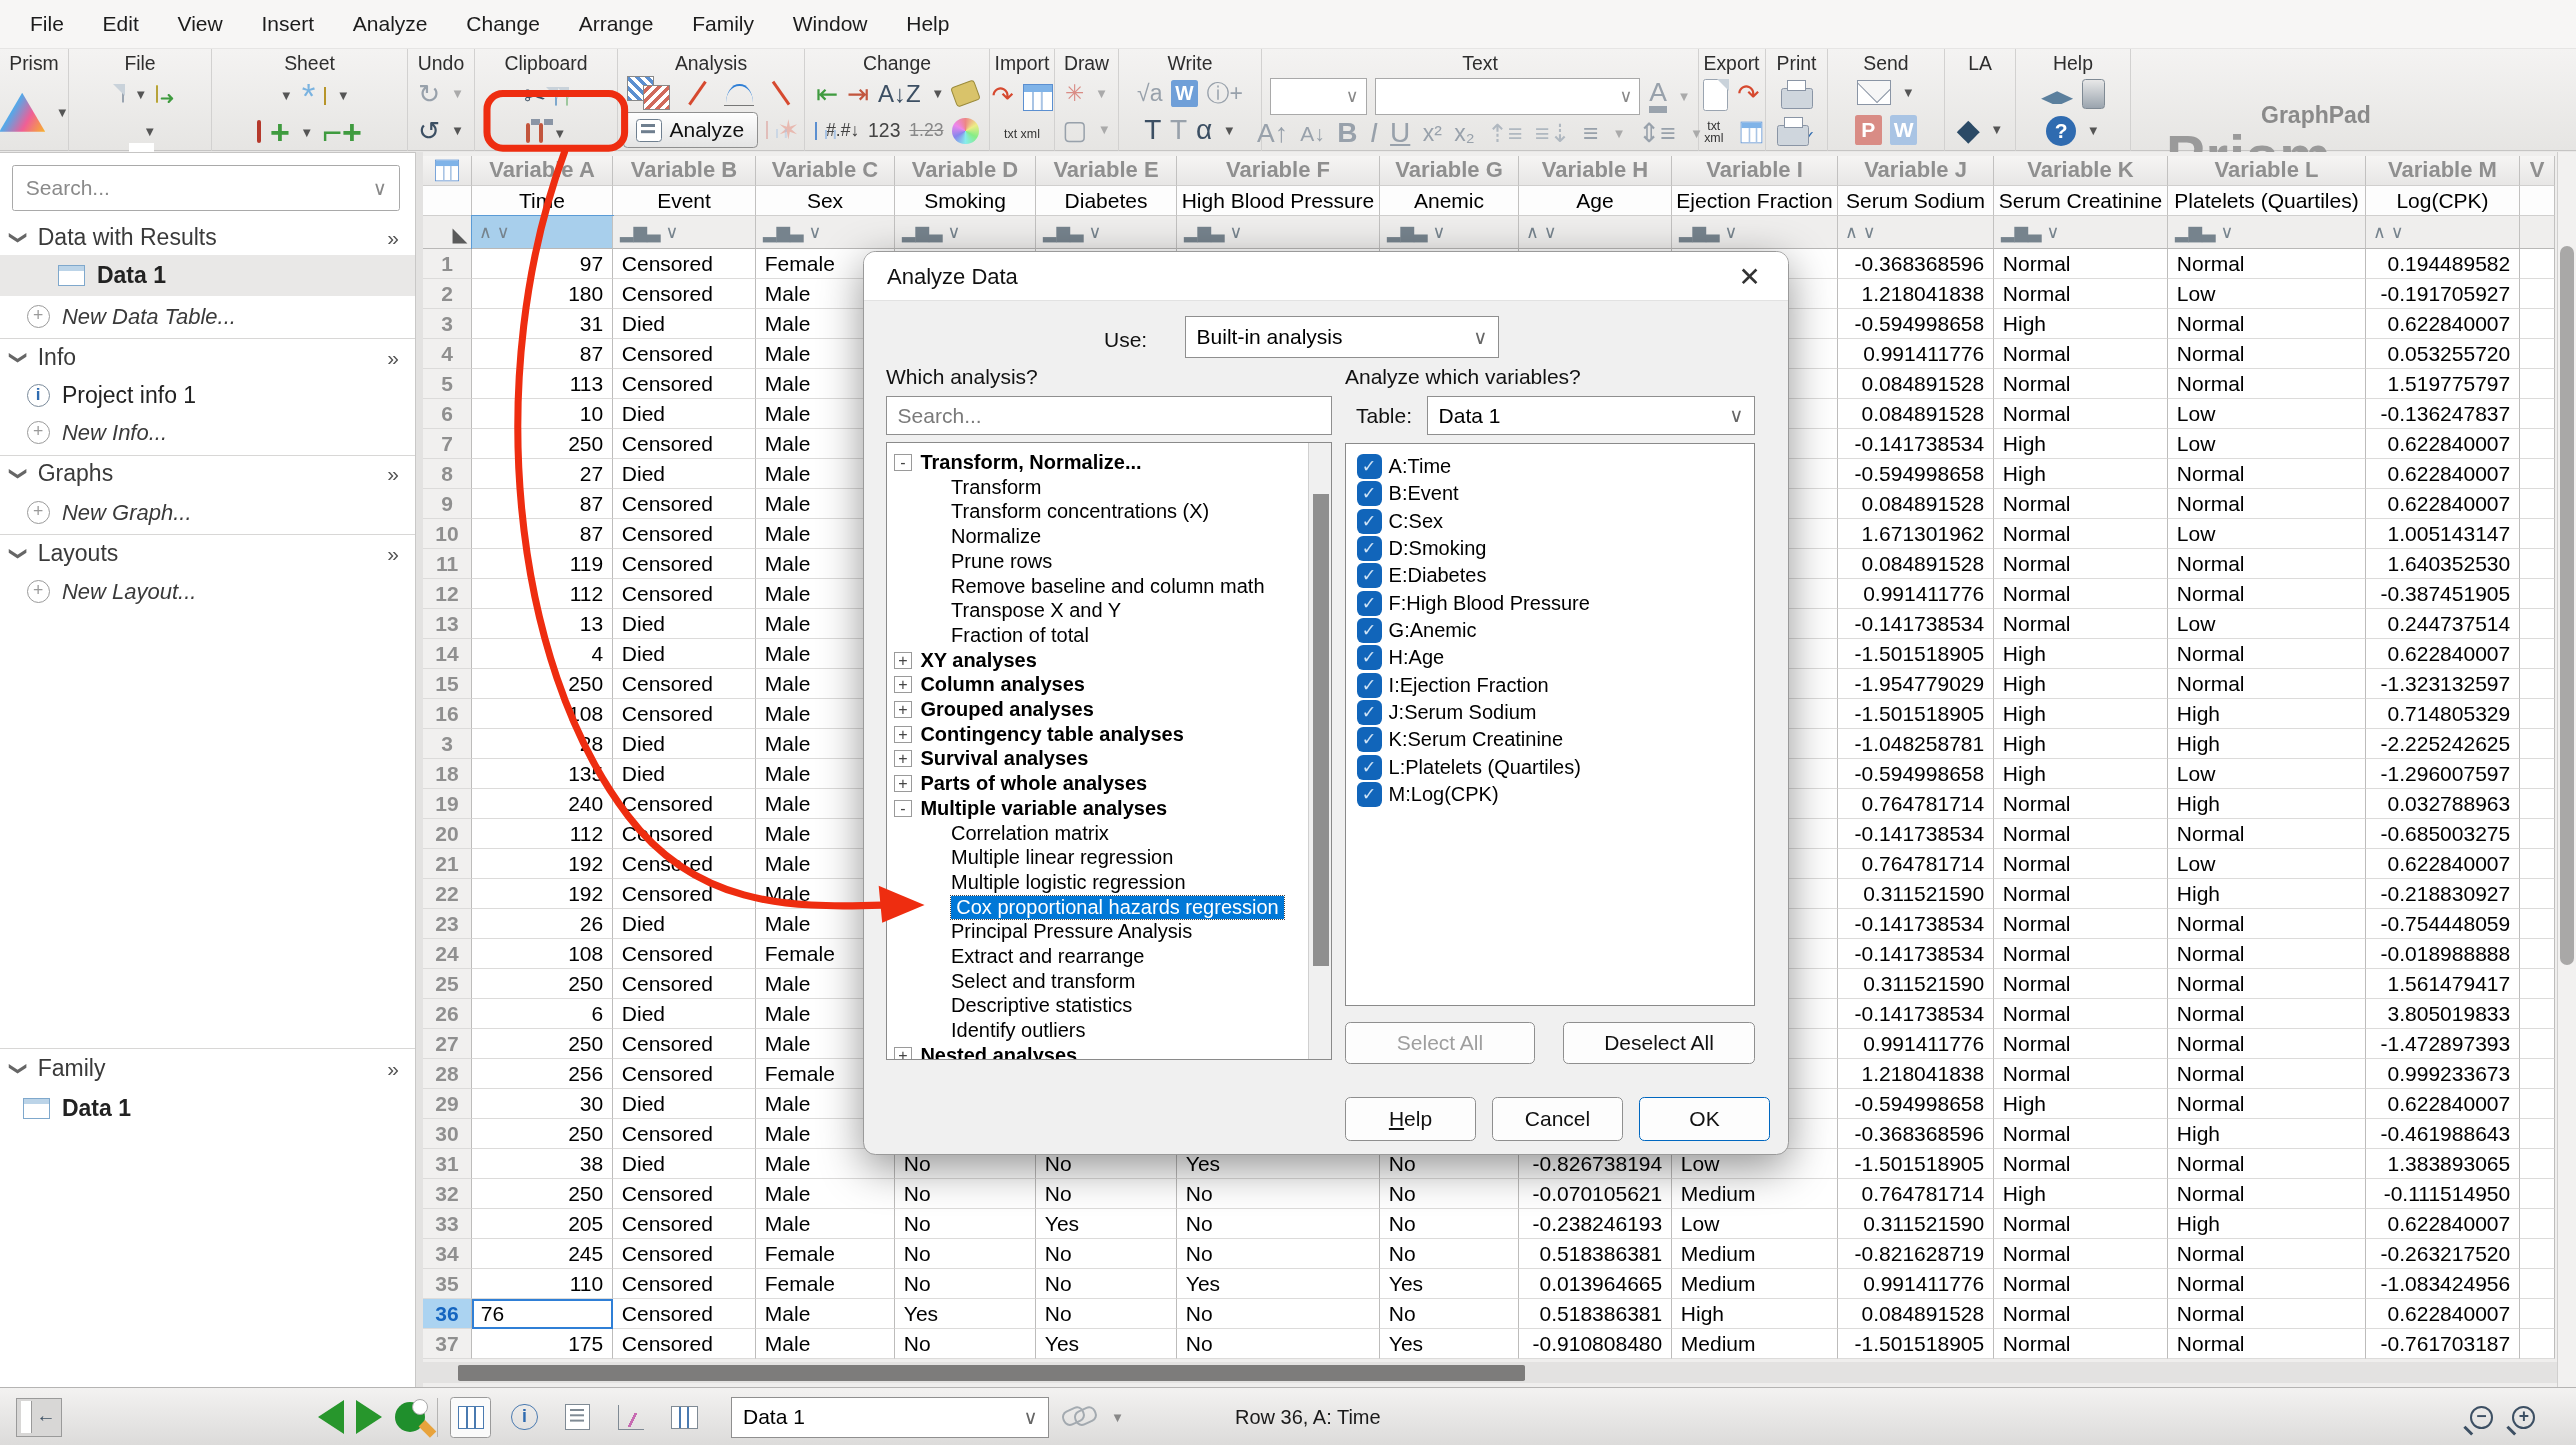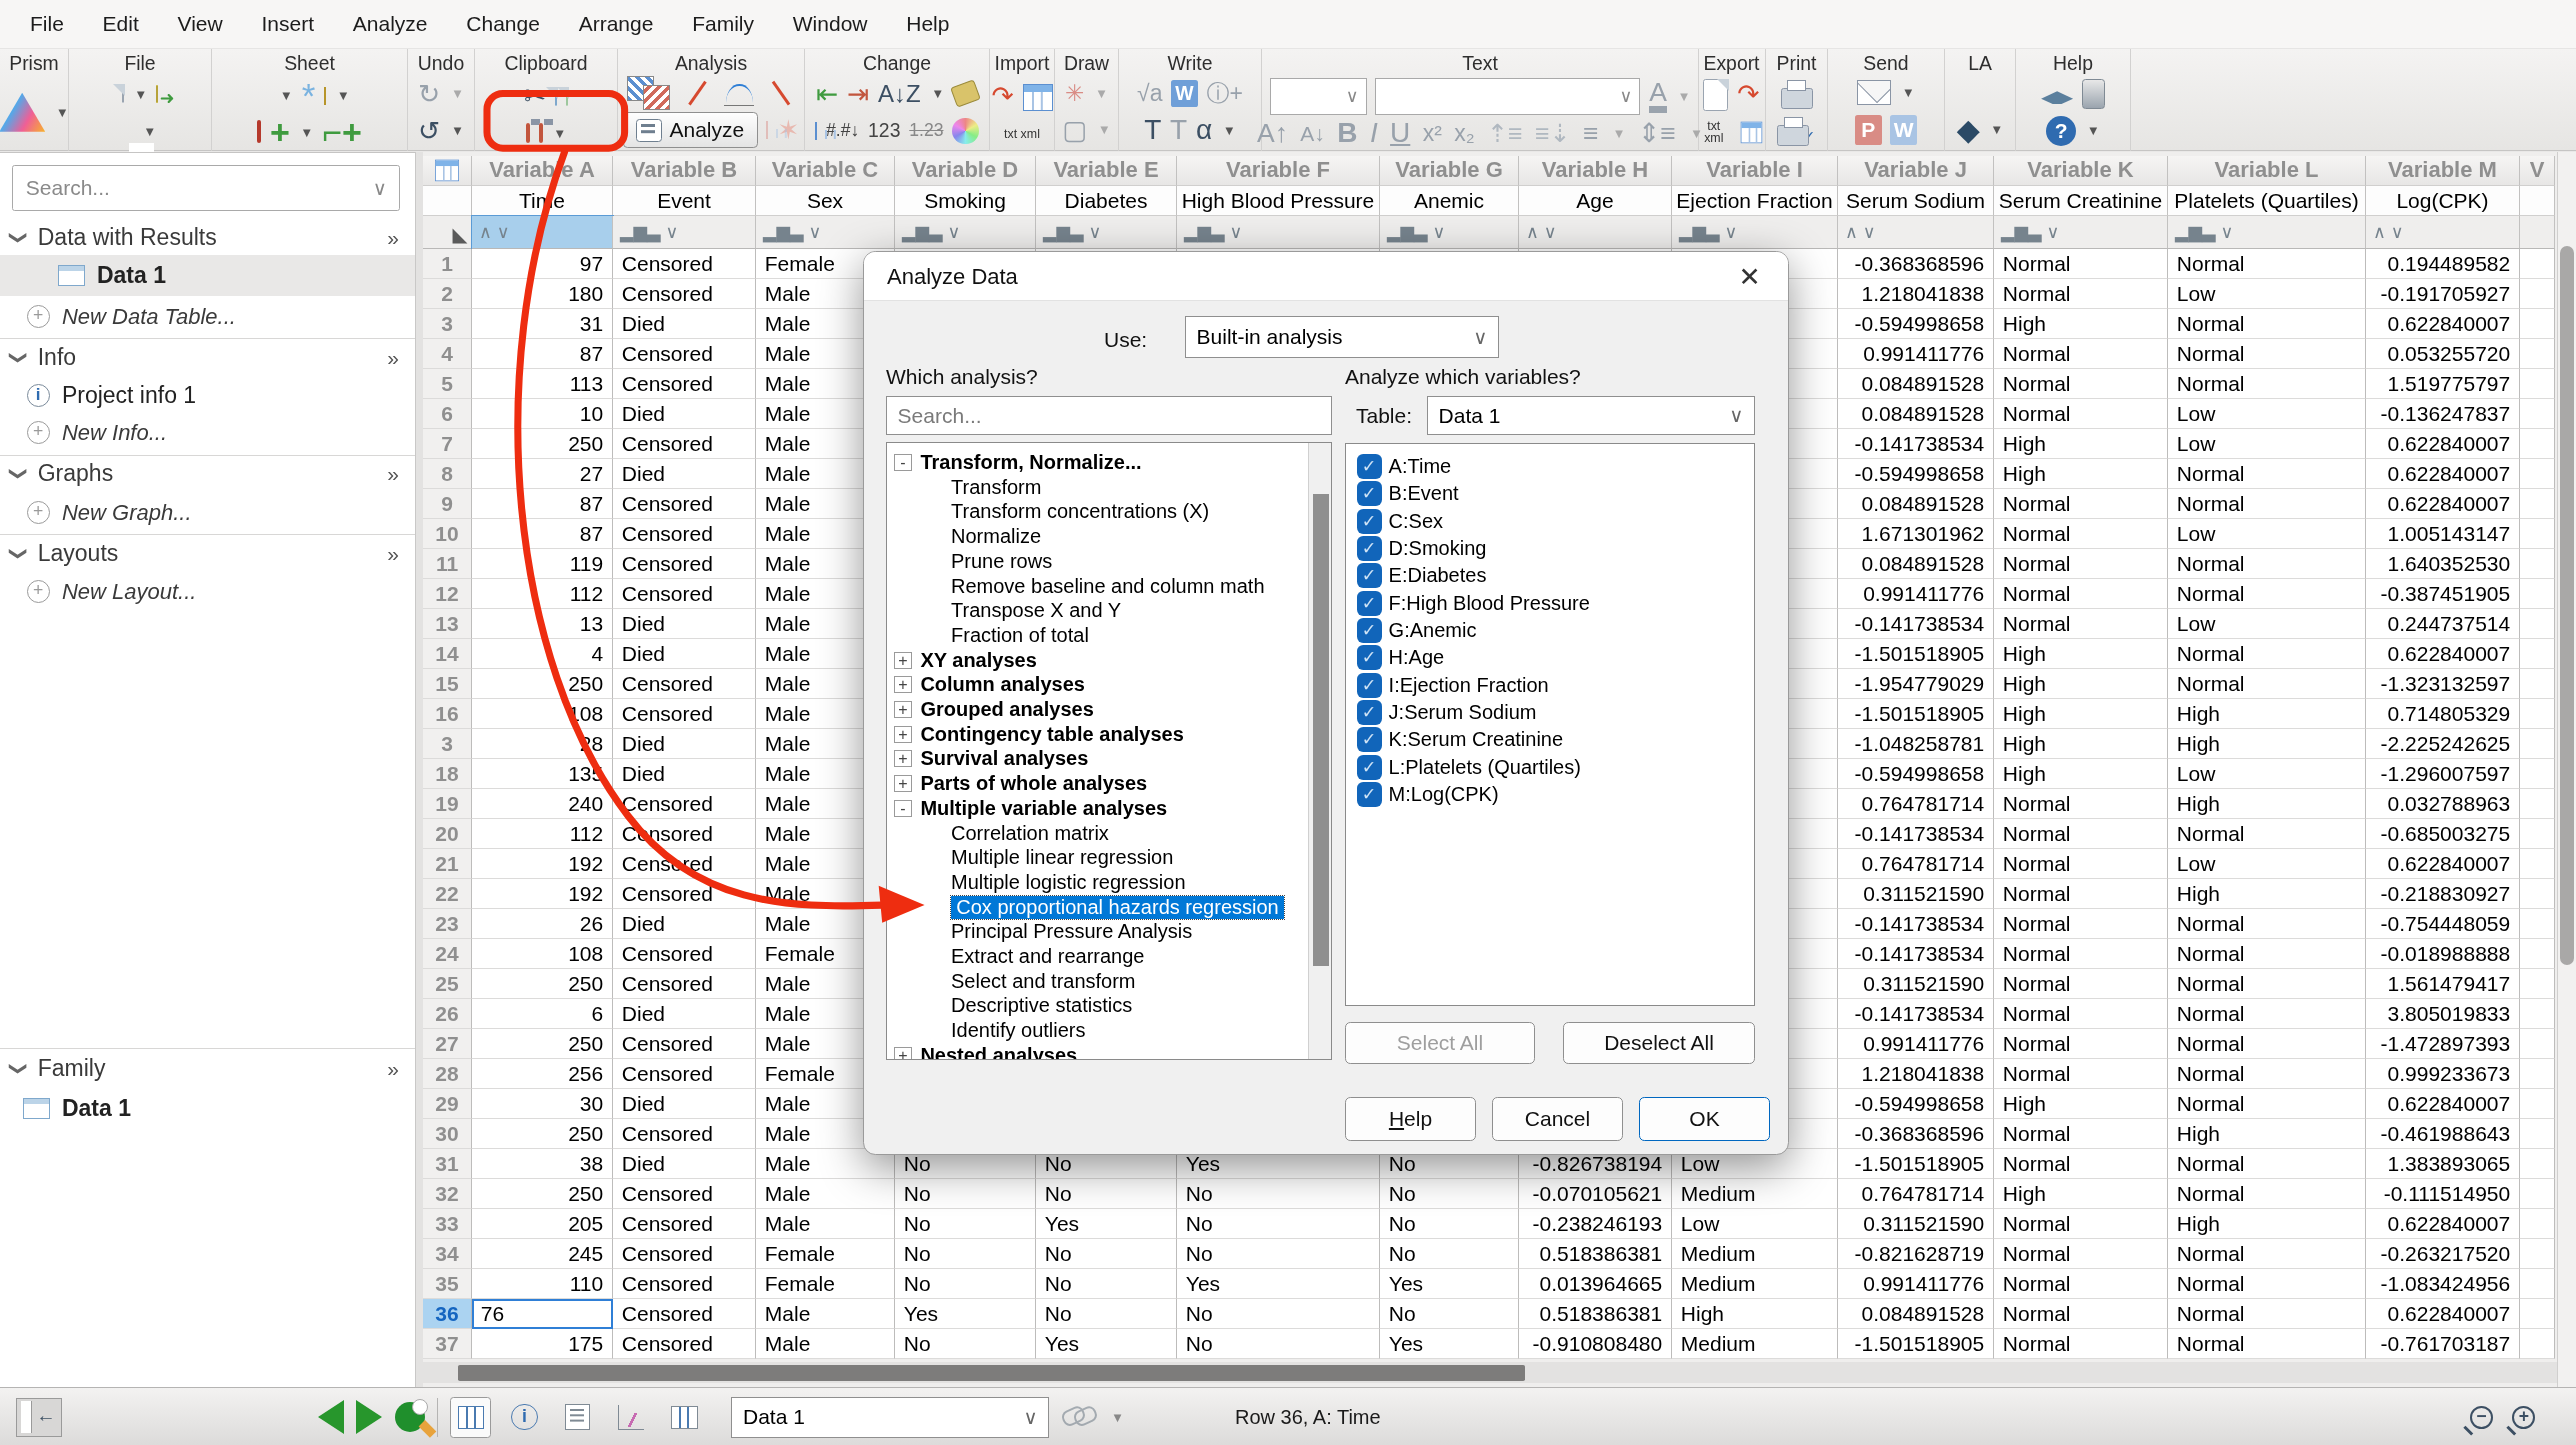--- a/index.html
+++ b/index.html
@@ -435,20 +435,24 @@
         <div class="irow">
             <span class="gradcap"></span>
             <span class="helpcard"></span>
           </div>
         <div class="irow">
             <span class="qcirc">?</span>
             <span class="dd">▼</span>
           </div>
       </div>
     </div>
+    <div class="brand">
+      <div class="sm"><b>GraphPad</b></div>
+      <div class="bg">Prism</div>
+    </div>
   </div>
 
   <div class="sidebar" id="sidebar">
     <div class="search-box">
       <span>Search...</span>
       <span class="chev">∨</span>
     </div>
   <div class="sb-sec" style="top: 67px;">
         <div class="vchev" style="transform: rotate(90deg);">❯</div>
         <div>Data with Results</div>

